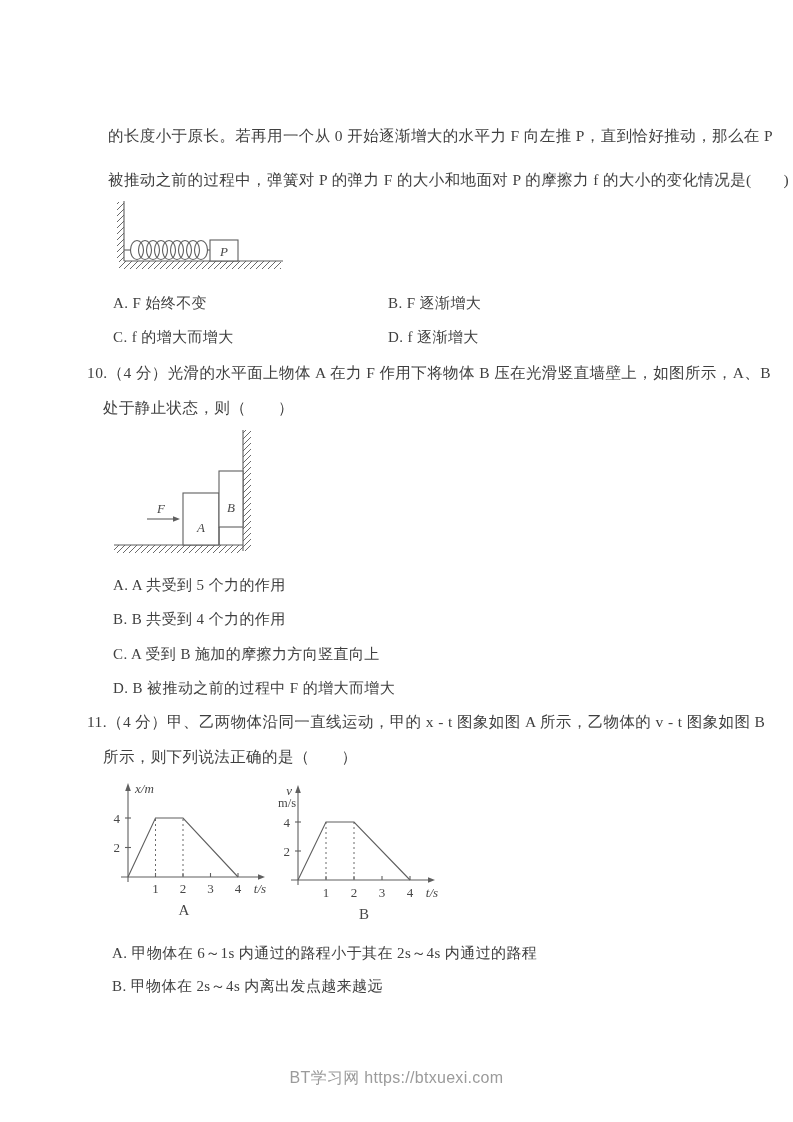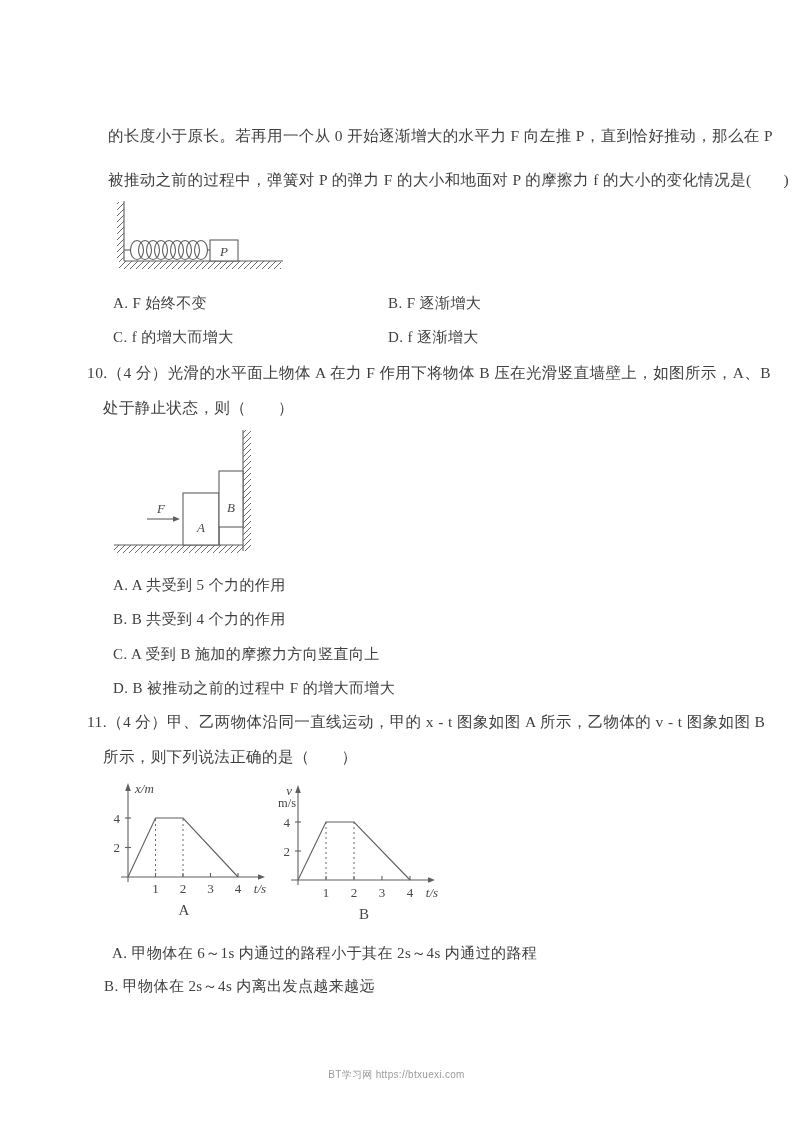--- a/index.html
+++ b/index.html
@@ -22,21 +22,21 @@
   text { fill:#474747; font-family:"Liberation Serif","DejaVu Serif",serif; }
   .flabel  { font-style:italic; font-size:13px; }
   .tick    { font-size:13px; }
   .axlabel { font-style:italic; font-size:13px; }
   .axlabel-up { font-size:12.5px; }
   .cap     { font-size:15px; }
   .footer {
     position:absolute; left:0; right:0; top:1068px;
     text-align:center;
     font-family:"Liberation Sans","DejaVu Sans",sans-serif;
-    font-size:10px; color:#9b9b9b; letter-spacing:0.3px;
+    font-size:16px; color:#9b9b9b; letter-spacing:0.3px;
   }
 </style>
 </head>
 <body>
 
 <div>
 
   <div class="abs stem" style="left:108px;top:126px">的长度小于原长。若再用一个从 0 开始逐渐增大的水平力 F 向左推 P，直到恰好推动，那么在 P</div>
   <div class="abs stem" style="left:108px;top:170px">被推动之前的过程中，弹簧对 P 的弹力 F 的大小和地面对 P 的摩擦力 f 的大小的变化情况是(　　)</div>
 
@@ -153,17 +153,17 @@
       <text y="116" text-anchor="middle" class="tick" x="302">4</text>
       <text x="324" y="116" text-anchor="middle" class="axlabel">t/s</text>
       <line class="dash" x1="218" x2="218" y1="98" y2="41"></line>
       <line class="dash" x1="246" x2="246" y1="98" y2="41"></line>
       <polyline class="s" points="190,99 218,41 246,41 302,99"></polyline>
       <text x="256" y="138" text-anchor="middle" class="cap">B</text>
     </g>
   </svg>
 
   <div class="abs opt" style="left:112px;top:944px">A. 甲物体在 6～1s 内通过的路程小于其在 2s～4s 内通过的路程</div>
-  <div class="abs opt" style="left:104px;top:977px">B. 甲物体在 2s～4s 内离出发点越来越远</div>
+  <div class="abs opt" style="left:112px;top:977px">B. 甲物体在 2s～4s 内离出发点越来越远</div>
 
   <div class="footer">BT学习网 https://btxuexi.com</div>
 
 </div>
 
 </body></html>

